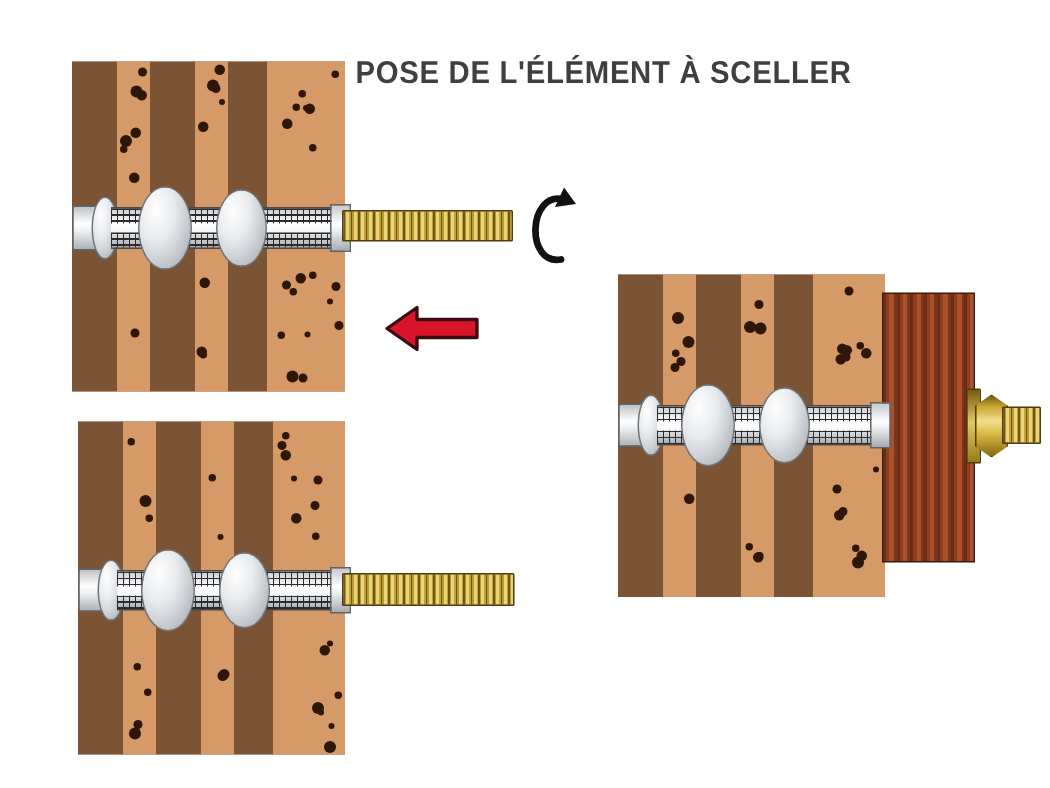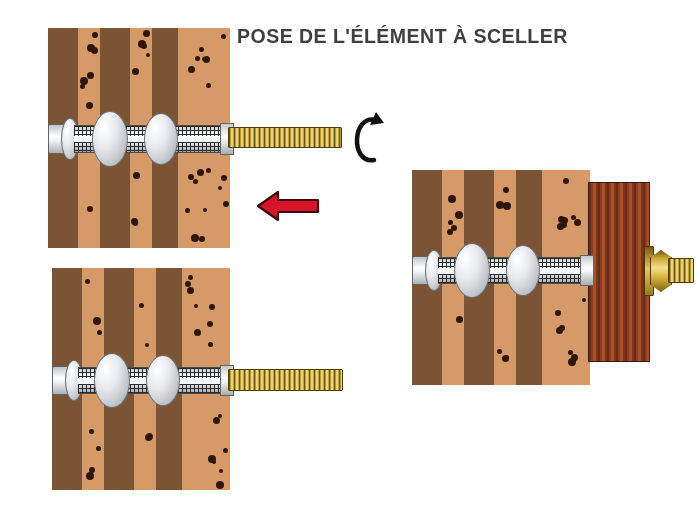--- a/index.html
+++ b/index.html
@@ -1,21 +1,21 @@
 <!DOCTYPE html>
 <html><head>
 <meta charset="utf-8">
 <style>
   html,body{margin:0;padding:0;}
   body{
     width:700px;height:525px;background:#ffffff;
     font-family:"Liberation Sans",sans-serif;
     overflow:hidden;position:relative;
   }
-  #stage{position:absolute;left:0;top:0;width:700px;height:375px;}
+  #stage{position:absolute;left:0;top:13px;width:700px;height:375px;}
 
   .title{
     position:absolute;
     left:237px;top:24px;
     font-family:"Liberation Sans",sans-serif;
     font-weight:bold;
     font-size:21px;
     letter-spacing:0.5px;
     color:#3f3f3f;
     white-space:nowrap;

